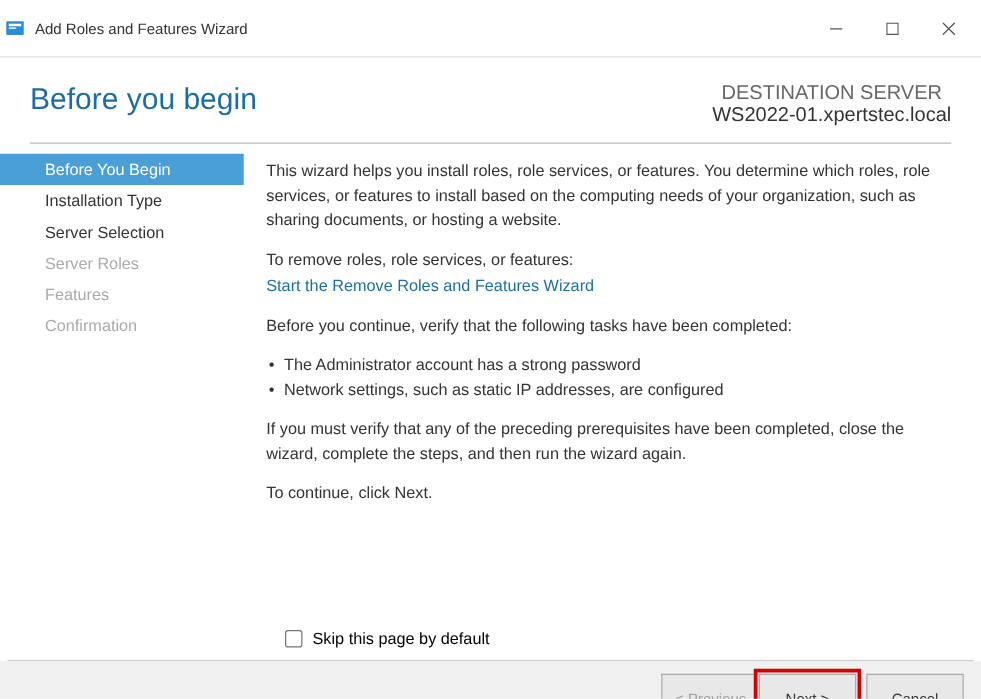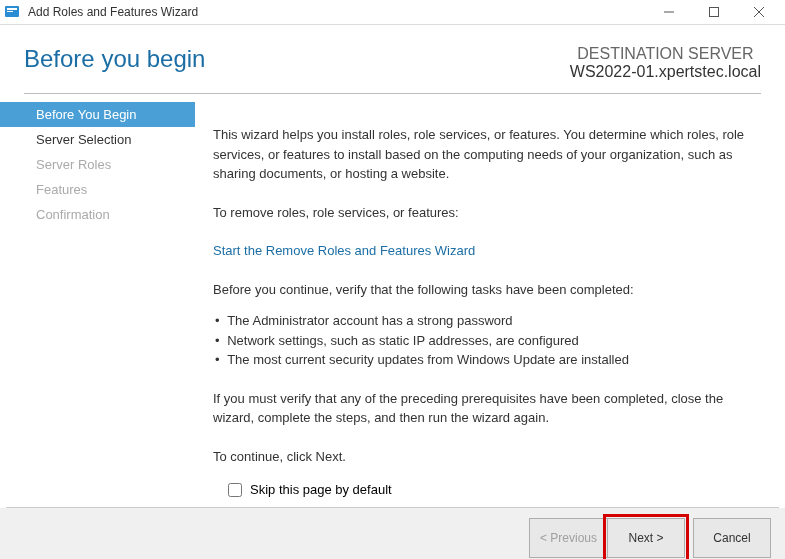--- a/index.html
+++ b/index.html
@@ -1,39 +1,39 @@
 <!DOCTYPE html>
 <html><head>
   <meta charset="utf-8">
   <style>
     * { margin: 0; padding: 0; box-sizing: border-box; font-family: "Segoe UI", Tahoma, sans-serif; }
     body { width: 785px; height: 559px; background: #fff; overflow: hidden; }
     
-    .titlebar { height: 25px; display: flex; align-items: center; padding: 0 4px; border-bottom: 1px solid #ddd; }
+    .titlebar { height: 46px; display: flex; align-items: center; padding: 0 4px; border-bottom: 1px solid #ddd; }
     .titlebar-icon { width: 16px; height: 16px; margin-right: 8px; display: inline-block; }
     .titlebar-text { font-size: 12px; color: #333; flex: 1; }
     .win-controls { display: flex; }
     .win-btn { width: 45px; height: 28px; display: flex; align-items: center; justify-content: center; color: #555; cursor: pointer; font-size: 11px; }
     
     .header-row { display: flex; justify-content: space-between; align-items: flex-start; padding: 20px 24px 12px 24px; }
     .page-heading { font-size: 24px; font-weight: 300; color: #1b6ea5; }
     .dest-block { text-align: center; font-size: 16px; color: #555; }
     .dest-label { color: #666; }
     .dest-server { color: #333; }
     
     .divider { height: 1px; background: #bbb; margin: 0 24px; }
     
     .body-row { display: flex; height: 388px; }
     .sidebar { width: 195px; padding-top: 8px; }
     .side-item { padding: 5px 0 5px 36px; font-size: 13px; color: #333; cursor: pointer; }
     .side-item.active { background: #4a9fd6; color: #fff; }
     .side-item.disabled { color: #aaa; cursor: default; }
     
     .content { flex: 1; padding: 12px 28px 0 18px; font-size: 13px; color: #333; line-height: 1.5; overflow: hidden; }
-    .content p { margin-bottom: 12px; margin-top: 19px; }
+    .content p { margin-bottom: 12px; }
     .content .link { color: #1b6ea5; cursor: pointer; }
     .content ul { list-style: none; margin: 4px 0 12px 2px; }
     .content ul li::before { content: "• "; margin-right: 4px; }
     
     .skip-row { padding: 0 0 10px 228px; display: flex; align-items: center; font-size: 13px; }
     .skip-row input { margin-right: 8px; width: 14px; height: 14px; }
     
     .footer-divider { height: 1px; background: #ccc; margin: 0 6px; }
     .footer { display: flex; justify-content: flex-end; gap: 8px; padding: 10px 14px 10px 0; background: #f0f0f0; }
     .btn { min-width: 78px; height: 40px; font-size: 12px; background: #e8e8e8; border: 1px solid #adadad; cursor: pointer; color: #333; }
@@ -80,34 +80,34 @@
     <div class="dest-label">DESTINATION SERVER</div>
     <div class="dest-server">WS2022-01.xpertstec.local</div>
   </div>
 </div>
 
 <div class="divider"></div>
 
 <div class="body-row">
   <div class="sidebar">
     <div class="side-item active">Before You Begin</div>
+    <div class="side-item">Installation Type</div>
     <div class="side-item">Server Selection</div>
     <div class="side-item disabled">Server Roles</div>
     <div class="side-item disabled">Features</div>
     <div class="side-item disabled">Confirmation</div>
   </div>
   <div class="content">
     <p>This wizard helps you install roles, role services, or features. You determine which roles, role services, or features to install based on the computing needs of your organization, such as sharing documents, or hosting a website.</p>
     <p style="margin-bottom:2px">To remove roles, role services, or features:</p>
     <p class="link">Start the Remove Roles and Features Wizard</p>
     <p>Before you continue, verify that the following tasks have been completed:</p>
     <ul>
       <li>The Administrator account has a strong password</li>
       <li>Network settings, such as static IP addresses, are configured</li>
-      <li>The most current security updates from Windows Update are installed</li>
     </ul>
     <p>If you must verify that any of the preceding prerequisites have been completed, close the wizard, complete the steps, and then run the wizard again.</p>
     <p>To continue, click Next.</p>
   </div>
 </div>
 
 <div class="skip-row">
   <input type="checkbox" style="">
   <span>Skip this page by default</span>
 </div>

